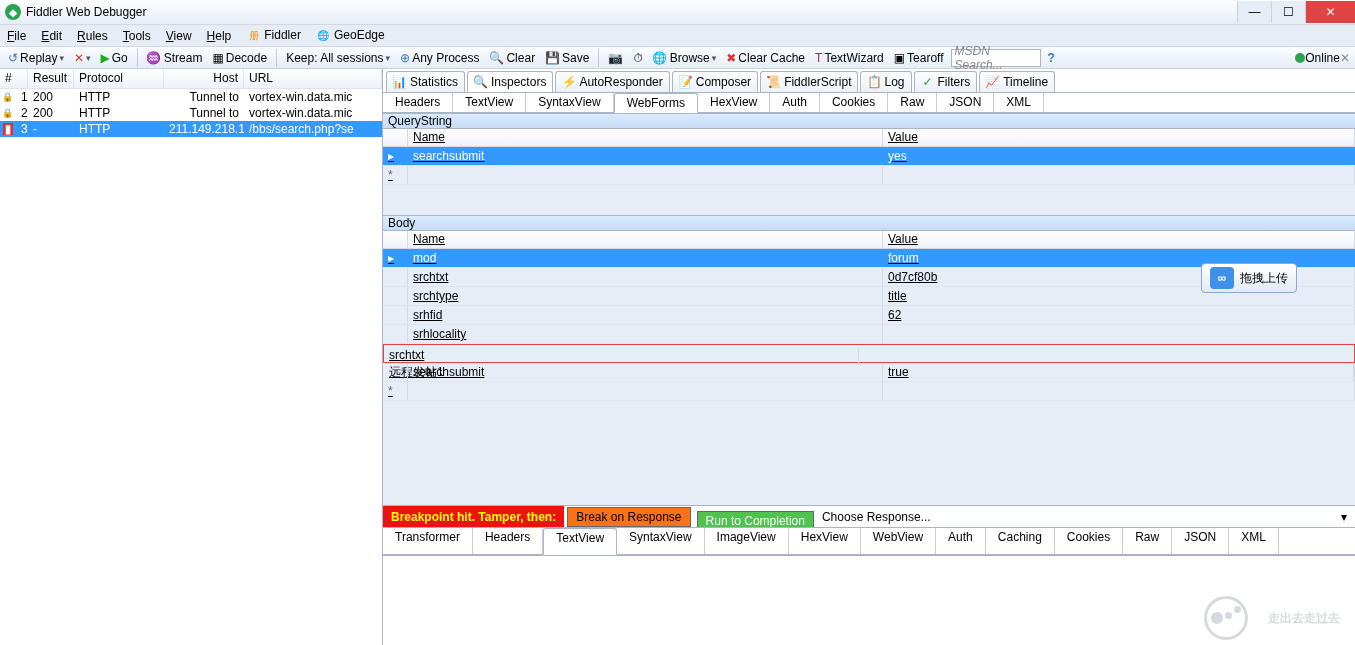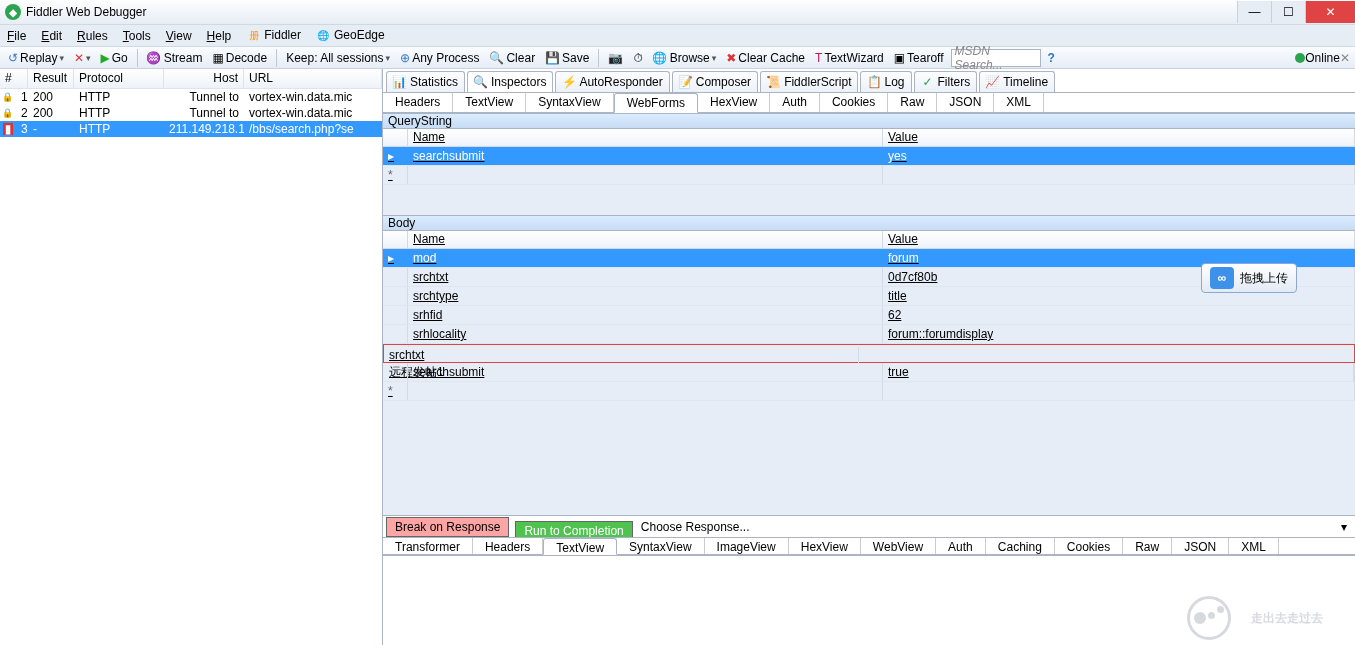--- a/index.html
+++ b/index.html
@@ -49,27 +49,27 @@
 .grow.sel div{border-right-color:#3399ff;}
 .grow.star .gc-sel{color:#666;}
 .grow.hl{border:1px solid #e04343;flex-direction:column;}
 .qs-area{height:86px;background:#e6edf6;}
 .body-area{flex:1;background:#e6edf6;position:relative;}
 .upload-btn{position:absolute;right:58px;top:32px;background:linear-gradient(#fff,#e2eaf4);border:1px solid #89a8d4;border-radius:4px;padding:3px 8px;display:flex;align-items:center;gap:6px;}
 .upload-btn .uico{width:24px;height:22px;background:#3d91e8;border-radius:4px;display:flex;align-items:center;justify-content:center;color:#fff;font-weight:bold;}
 .break-bar{height:22px;display:flex;align-items:center;background:#fff;border-top:1px solid #aab4c4;}
 .break-label{background:#e11;color:#ff0;padding:3px 8px;font-weight:bold;height:100%;display:flex;align-items:center;}
 .break-btn{padding:2px 8px;margin:0 3px;border:1px solid #666;}
-.break-btn.y{background:#fca5a5;}
+.break-btn.y{background:#f97316;}
 .break-btn.g{background:#4fc24f;color:#fff;margin-top:8px;}
 .choose{padding:0 5px;flex:1;}
 .dd-arrow{margin-left:auto;padding:0 8px;}
-.resp-tabs{height:18px;background:#fff;display:flex;border-top:1px solid #abb4c4;border-bottom:1px solid #abb4c4;}
+.resp-tabs{height:28px;background:#fff;display:flex;border-top:1px solid #abb4c4;border-bottom:1px solid #abb4c4;}
 .resp-area{flex:0 0 auto;height:90px;background:#fff;border-top:1px solid #abb4c4;position:relative;}
-.watermark{position:absolute;right:32px;bottom:5px;display:flex;align-items:center;gap:20px;color:#d0d4da;font-size:28px;font-weight:bold;font-family:"Microsoft YaHei",sans-serif;opacity:0.85;}
+.watermark{position:absolute;right:15px;bottom:5px;display:flex;align-items:center;gap:20px;color:#d0d4da;font-size:28px;font-weight:bold;font-family:"Microsoft YaHei",sans-serif;opacity:0.85;}
 .wm-ico{width:44px;height:44px;border:3px solid #d0d4da;border-radius:50%;display:flex;align-items:center;justify-content:center;}
 .wm-dots{display:flex;gap:2px;}
 .wm-dots span{width:7px;height:7px;border-radius:50%;background:#d0d4da;}
 .wm-dots span:first-child{width:12px;height:12px;}
 </style>
 </head>
 <body>
 
 <div class="titlebar">
  <span class="ico">◆</span>
@@ -293,21 +293,20 @@
             <div class="gc-val">title</div>
           </div>
           <div class="grow">
             <div class="gc-sel"></div>
             <div class="gc-name">srhfid</div>
             <div class="gc-val">62</div>
           </div>
           <div class="grow">
             <div class="gc-sel"></div>
             <div class="gc-name">srhlocality</div>
-            <div class="gc-val">forum::forumdisplay</div>
           </div>
           <div class="grow hl">
             <div class="gc-sel"></div>
             <div class="gc-name">srchtxt</div>
             <div class="gc-val">远程发帖1</div>
           </div>
           <div class="grow">
             <div class="gc-sel"></div>
             <div class="gc-name">searchsubmit</div>
             <div class="gc-val">true</div>
@@ -318,20 +317,21 @@
             <div class="gc-val"></div>
           </div>
         </div>
    <div class="upload-btn">
     <span class="uico">∞</span>
     <span>拖拽上传</span>
    </div>
   </div>
 
   <div class="break-bar">
+   <div class="break-label">Breakpoint hit. Tamper, then:</div>
    <div class="break-btn y">Break on Response</div>
    <div class="break-btn g">Run to Completion</div>
    <div class="choose">Choose Response...</div>
    <div class="dd-arrow">▾</div>
   </div>
 
   <div class="resp-tabs sub-tabs" id="resp-tabs">
         <div class="stab">Transformer</div>
         <div class="stab">Headers</div>
         <div class="stab act">TextView</div>

